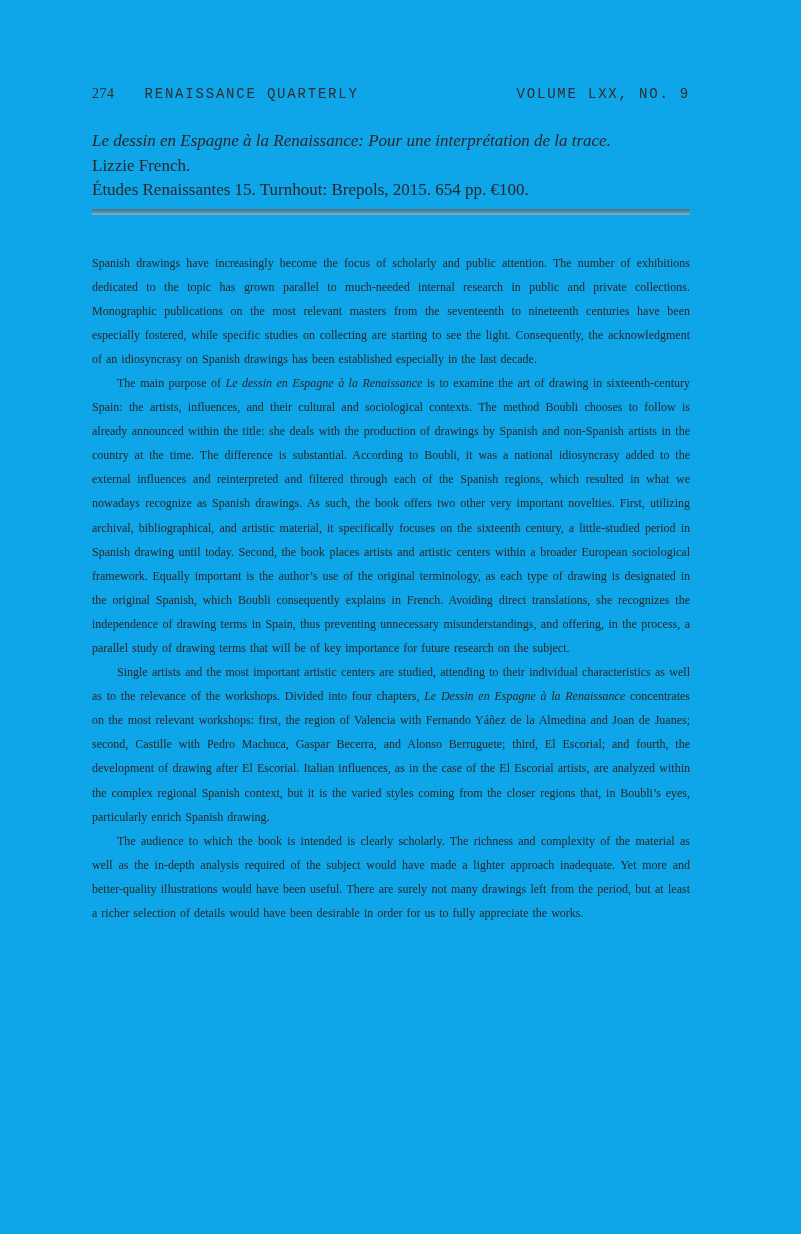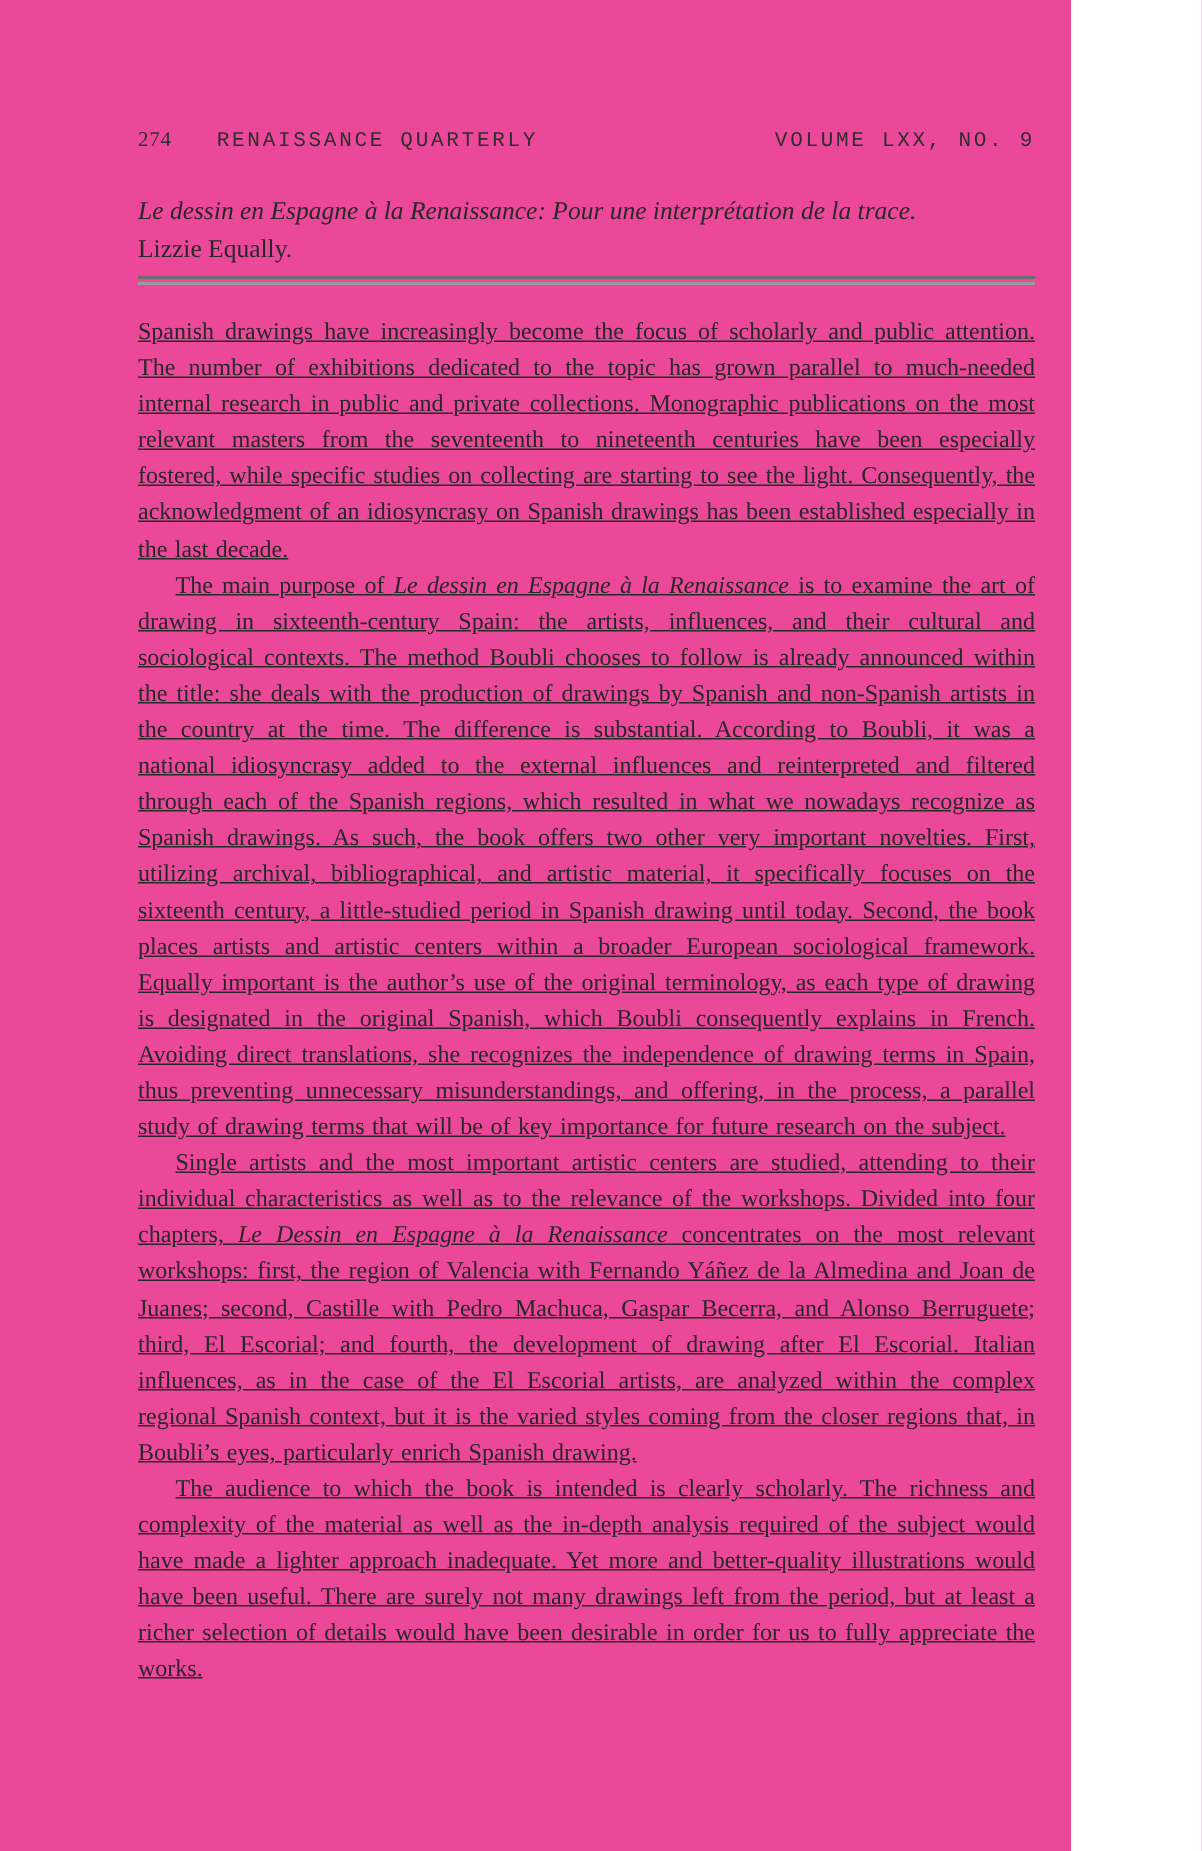--- a/index.html
+++ b/index.html
@@ -2,23 +2,23 @@
 <html><head>
 <meta charset="utf-8">
 <style>
   html, body {
     margin: 0;
     padding: 0;
     background: #ffffff;
   }
   .page {
     position: relative;
-    width: 714px;
+    width: 801px;
     height: 1234px;
-    background: #ec4899;
+    background: #0ea5e9;
     color: #2b2b2b;
     font-family: "Liberation Serif", "DejaVu Serif", serif;
     overflow: hidden;
   }
   .content {
     position: absolute;
     left: 92px;
     top: 86px;
     width: 598px;
   }
@@ -52,26 +52,25 @@
     font-style: italic;
     margin-top: 26px;
   }
   .double-rule {
     margin-top: 6px;
     height: 2px;
     border-top: 2px solid #6e6e6e;
     border-bottom: 2px solid #9c9c9c;
   }
   .body-text {
-    margin-top: 20px;
-    font-size: 16px;
+    margin-top: 36px;
+    font-size: 12px;
     line-height: 24.1px;
     text-align: justify;
     color: #282828;
-    text-decoration: underline;
   }
   .para {
     margin: 0;
     text-indent: 25px;
     word-spacing: 1px;
   }
   .para.no-indent {
     text-indent: 0;
   }
   .ital {
@@ -87,21 +86,22 @@
     <div class="running-header">
       <div class="header-left">
         <span class="page-num">274</span>
         <span class="journal-title">RENAISSANCE QUARTERLY</span>
       </div>
       <div class="volume-info">VOLUME LXX, NO. 9</div>
     </div>
 
     <div class="review-heading">
       <div class="book-title">Le dessin en Espagne à la Renaissance: Pour une interprétation de la trace.</div>
-      <div class="book-author">Lizzie Equally.</div>
+      <div class="book-author">Lizzie French.</div>
+      <div class="book-imprint">Études Renaissantes 15. Turnhout: Brepols, 2015. 654 pp. €100.</div>
     </div>
 
     <div class="double-rule"></div>
 
     <div class="body-text">
       <p class="para no-indent"><span>Spanish drawings have increasingly become the focus of scholarly and public attention. The number of exhibitions dedicated to the topic has grown parallel to much-needed internal research in public and private collections. Monographic publications on the most relevant masters from the seventeenth to nineteenth centuries have been especially fostered, while specific studies on collecting are starting to see the light. Consequently, the acknowledgment of an idiosyncrasy on Spanish drawings has been established especially in the last decade.</span></p>
 
       <p class="para"><span>The main purpose of </span><span class="ital">Le dessin en Espagne à la Renaissance</span><span> is to examine the art of drawing in sixteenth-century Spain: the artists, influences, and their cultural and sociological contexts. The method Boubli chooses to follow is already announced within the title: she deals with the production of drawings by Spanish and non-Spanish artists in the country at the time. The difference is substantial. According to Boubli, it was a national idiosyncrasy added to the external influences and reinterpreted and filtered through each of the Spanish regions, which resulted in what we nowadays recognize as Spanish drawings. As such, the book offers two other very important novelties. First, utilizing archival, bibliographical, and artistic material, it specifically focuses on the sixteenth century, a little-studied period in Spanish drawing until today. Second, the book places artists and artistic centers within a broader European sociological framework. Equally important is the author’s use of the original terminology, as each type of drawing is designated in the original Spanish, which Boubli consequently explains in French. Avoiding direct translations, she recognizes the independence of drawing terms in Spain, thus preventing unnecessary misunderstandings, and offering, in the process, a parallel study of drawing terms that will be of key importance for future research on the subject.</span></p>
 
       <p class="para"><span>Single artists and the most important artistic centers are studied, attending to their individual characteristics as well as to the relevance of the workshops. Divided into four chapters, </span><span class="ital">Le Dessin en Espagne à la Renaissance</span><span> concentrates on the most relevant workshops: first, the region of Valencia with Fernando Yáñez de la Almedina and Joan de Juanes; second, Castille with Pedro Machuca, Gaspar Becerra, and Alonso Berruguete; third, El Escorial; and fourth, the development of drawing after El Escorial. Italian influences, as in the case of the El Escorial artists, are analyzed within the complex regional Spanish context, but it is the varied styles coming from the closer regions that, in Boubli’s eyes, particularly enrich Spanish drawing.</span></p>

